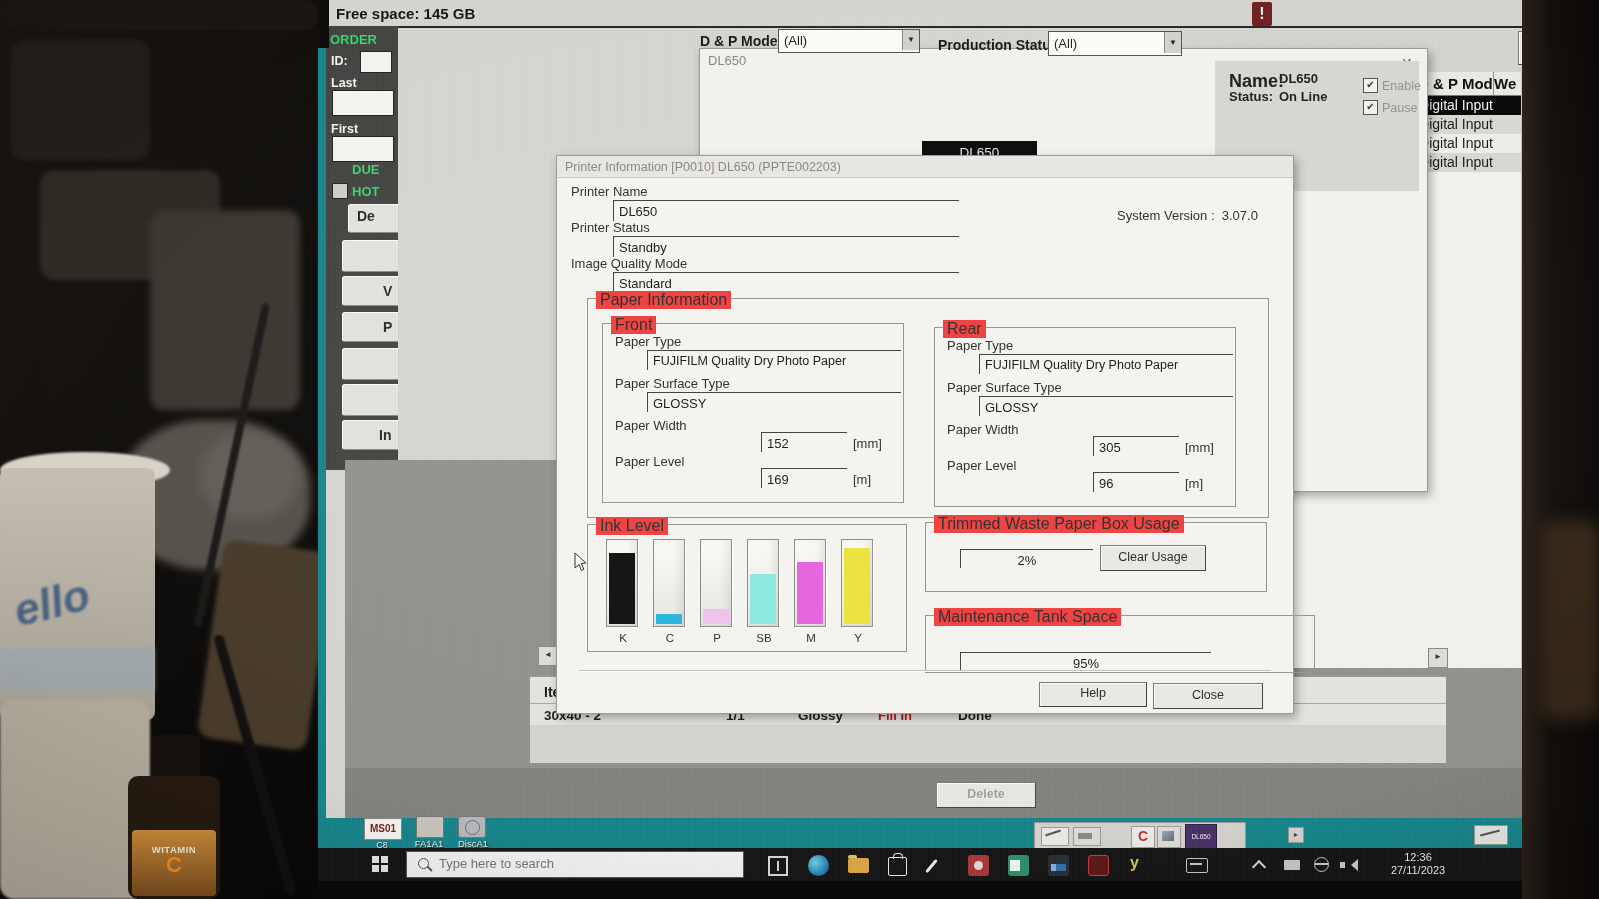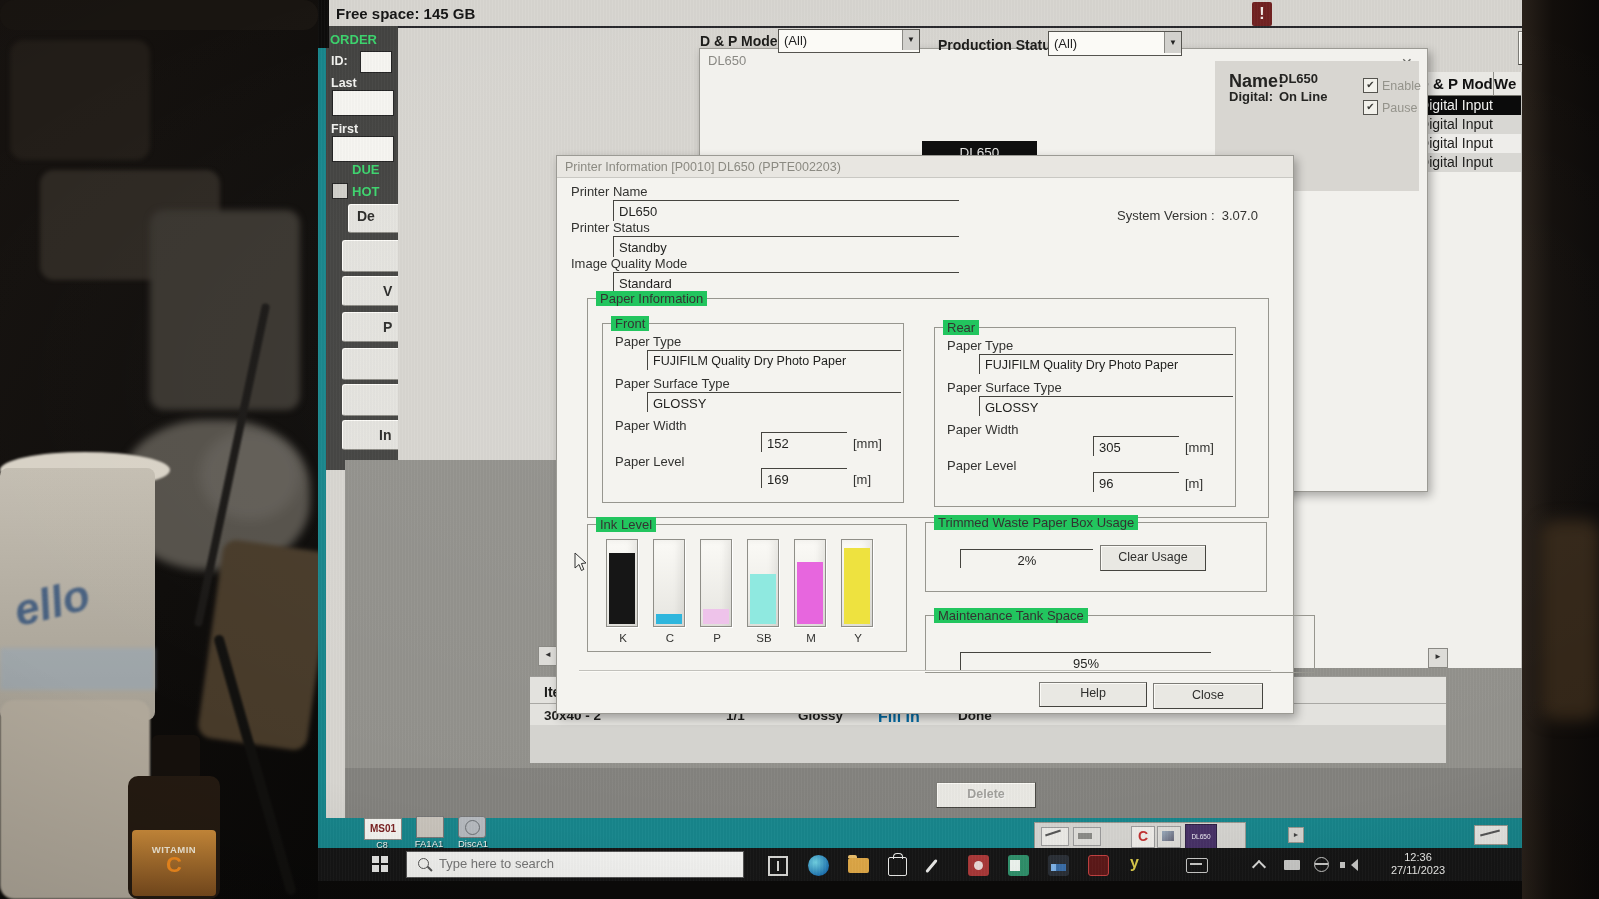--- a/index.html
+++ b/index.html
@@ -20,21 +20,21 @@
 
   
   #screen{left:318px;top:0;width:1204px;height:881px;background:#17858b;overflow:hidden;}
   #app{left:8px;top:0;width:1196px;height:818px;background:#d7d5d0;color:#242422;overflow:hidden;}
 
   .lbl{position:absolute;font-size:13px;color:#333331;white-space:nowrap;}
   .blbl{position:absolute;font-size:14px;font-weight:bold;color:#1d1d1b;white-space:nowrap;}
   .ufield{position:absolute;border-top:1px solid #45443f;border-left:1px solid #45443f;font-size:13px;color:#1f1f1d;padding:3px 0 0 5px;white-space:nowrap;}
   .b3d{position:absolute;background:#e9e8e3;border:1px solid #7c7b76;border-right-color:#45443f;border-bottom-color:#45443f;box-shadow:inset 1px 1px 0 #fbfaf6;font-size:12.5px;color:#2e2e2c;text-align:center;cursor:default;}
   .grp{position:absolute;border:1px solid #97968f;}
-  .grp>.gl{position:absolute;top:-8px;left:8px;background:#22c55e;padding:0 4px;font-size:13px;color:#333331;white-space:nowrap;}
+  .grp>.gl{position:absolute;top:-8px;left:8px;background:#ef4444;padding:0 4px;font-size:16px;color:#333331;white-space:nowrap;}
   .win{position:absolute;background:#f2f1ed;border:1px solid #9b9a94;box-shadow:3px 4px 9px rgba(0,0,0,.30);}
   .cb{position:absolute;width:13px;height:13px;background:#f2f1eb;border:1px solid #55544f;font-size:10px;line-height:12px;text-align:center;color:#3a3a36;}
   .graytxt{color:#94938b;}
 
   
   #tablepanel{left:769px;top:72px;width:425px;height:596px;background:#f1f0ec;border-left:1px solid #8a8984;border-right:1px solid #c5c4c0;overflow:hidden;z-index:2;}
   .thead{position:absolute;top:0;height:24px;font-weight:bold;font-size:15px;color:#111;border-right:1px solid #8f8e88;box-sizing:border-box;padding-top:3px;overflow:hidden;white-space:nowrap;background:#e9e8e4;border-bottom:1px solid #77766f;}
   .trow{position:absolute;width:100%;height:19px;font-size:14px;line-height:19px;}
   .tc{position:absolute;top:0;height:100%;overflow:hidden;white-space:nowrap;}
   .rowsel{background:#0b0b0b;color:#f2f2f0;}
@@ -178,35 +178,35 @@
       </div>
       <div class="scrollbtn" style="left:212px;top:646px;">◄</div>
       <div class="scrollbtn" style="left:1102px;top:648px;">►</div>
 
       <div class="abs" style="left:204px;top:676px;width:916px;height:86px;background:#e3e2de;border-top:1px solid #9b9a96;z-index:3;">
         <div class="abs nw" style="left:14px;top:7px;font-size:14px;font-weight:bold;color:#1c1c1a;">Item</div>
         <div class="abs" style="left:0;top:26px;width:916px;height:1px;background:#a9a8a4;"></div>
         <div class="abs nw" style="left:14px;top:31px;font-size:13.5px;font-weight:600;color:#1f1f1d;">30x40 - 2</div>
         <div class="abs nw" style="left:196px;top:31px;font-size:13.5px;font-weight:600;color:#1f1f1d;">1/1</div>
         <div class="abs nw" style="left:268px;top:31px;font-size:13.5px;font-weight:600;color:#1f1f1d;">Glossy</div>
-        <div class="abs nw" style="left:348px;top:31px;font-size:16px;font-weight:600;color:#0369a1;">Fill In</div>
+        <div class="abs nw" style="left:348px;top:31px;font-size:13px;font-weight:600;color:#b91c1c;">Fill In</div>
         <div class="abs nw" style="left:428px;top:31px;font-size:13.5px;font-weight:600;color:#1f1f1d;">Done</div>
         <div class="abs" style="left:0;top:48px;width:916px;height:38px;background:#d4d3cf;"></div>
       </div>
 
       <div class="win" style="left:373px;top:48px;width:727px;height:442px;z-index:4;">
         <div class="abs nw" style="left:8px;top:4px;font-size:13px;color:#8a8984;">DL650</div>
         <div class="abs" style="left:701px;top:6px;font-size:14px;color:#6a6a66;">✕</div>
         <div class="abs" style="left:222px;top:92px;width:115px;height:24px;background:#0f0f0f;color:#e8e8e6;font-size:13.5px;text-align:center;line-height:24px;">DL650</div>
         <div class="abs nw" style="left:110px;top:210px;font-size:20px;color:#3c3c3a;">Printer m</div>
 
         <div class="abs" style="left:515px;top:12px;width:204px;height:130px;background:#d8d6d1;">
           <div class="abs nw" style="left:14px;top:10px;font-size:18px;font-weight:600;color:#24);24px;color:#242422;">Name:</div>
           <div class="abs nw" style="left:64px;top:10px;font-size:13px;font-weight:600;color:#242422;">DL650</div>
-          <div class="abs nw" style="left:14px;top:28px;font-size:13px;font-weight:600;color:#242422;">Digital:</div>
+          <div class="abs nw" style="left:14px;top:28px;font-size:13px;font-weight:600;color:#242422;">Status:</div>
           <div class="abs nw" style="left:64px;top:28px;font-size:13px;font-weight:600;color:#242422;">On Line</div>
           <div class="cb" style="left:148px;top:17px;">✔</div>
           <div class="abs nw graytxt" style="left:167px;top:18px;font-size:12.5px;">Enable</div>
           <div class="cb" style="left:148px;top:39px;">✔</div>
           <div class="abs nw graytxt" style="left:167px;top:40px;font-size:12.5px;">Pause</div>
         </div>
       </div>
 
       <div class="win" style="left:230px;top:155px;width:736px;height:557px;background:#f4f3ef;z-index:5;">
         <div class="abs" style="left:0;top:0;width:736px;height:21px;background:#e8e6e1;border-bottom:1px solid #c9c8c3;">

